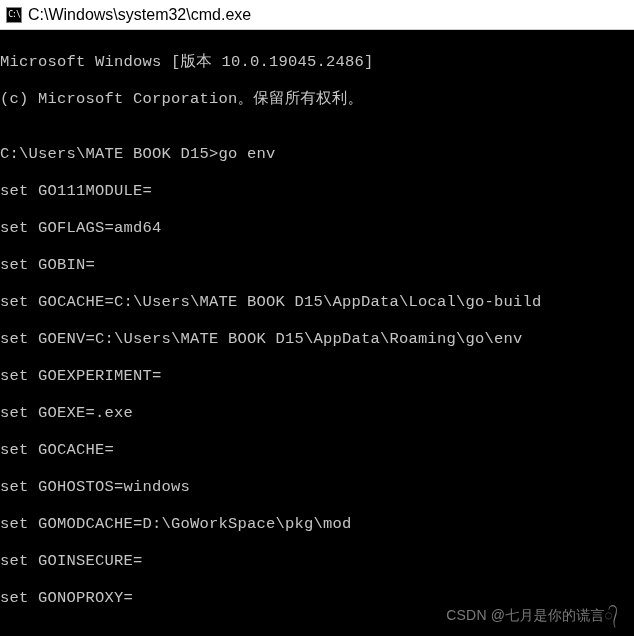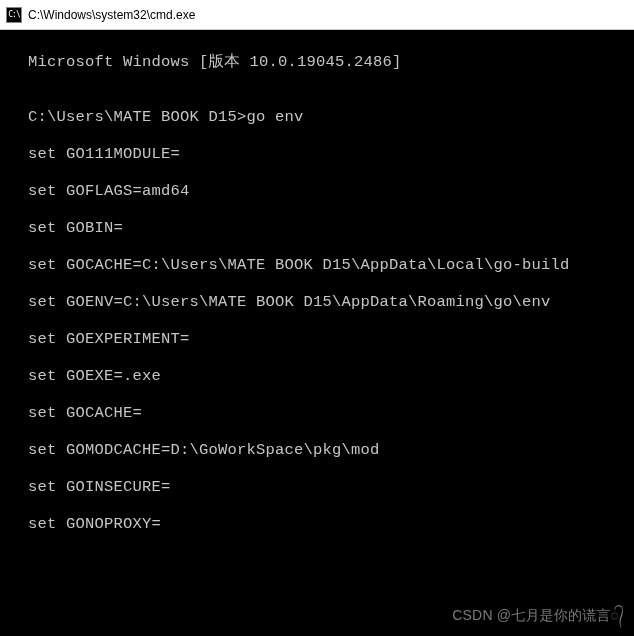--- a/index.html
+++ b/index.html
@@ -33,69 +33,70 @@
       display: flex;
       align-items: center;
       justify-content: center;
       font-size: 8px;
       color: #fff;
       font-family: monospace;
       letter-spacing: -1px;
     }
     .title-text {
       font-family: "Segoe UI", Arial, sans-serif;
-      font-size: 12px;
+      font-size: 16px;
       color: #000;
     }
     .terminal {
       width: 100%;
       height: calc(100% - 30px);
       background: #000;
       color: #c5c5c5;
       font-size: 15.5px;
       line-height: 18.5px;
       padding: 4px 0 0 0;
       white-space: pre;
       letter-spacing: 0.2px;
       position: relative;
     }
     .line {
       white-space: pre;
-      padding-left: 28px;
     }
     .watermark {
       position: absolute;
-      right: 10px;
+      right: 16px;
       bottom: 12px;
       color: rgba(200, 200, 200, 0.6);
       font-family: "Microsoft YaHei", Arial, sans-serif;
       font-size: 14px;
       pointer-events: none;
     }
   </style>
 </head>
 <body>
 
 <div class="titlebar">
   <div class="app-icon">C:\</div>
   <div class="title-text">C:\Windows\system32\cmd.exe</div>
 </div>
 
 <div class="terminal">
 <div class="line">Microsoft Windows [版本 10.0.19045.2486]</div>
+<div class="line">(c) Microsoft Corporation。保留所有权利。</div>
 <div class="line"></div>
 <div class="line">C:\Users\MATE BOOK D15&gt;go env</div>
 <div class="line">set GO111MODULE=</div>
 <div class="line">set GOFLAGS=amd64</div>
 <div class="line">set GOBIN=</div>
 <div class="line">set GOCACHE=C:\Users\MATE BOOK D15\AppData\Local\go-build</div>
 <div class="line">set GOENV=C:\Users\MATE BOOK D15\AppData\Roaming\go\env</div>
 <div class="line">set GOEXPERIMENT=</div>
 <div class="line">set GOEXE=.exe</div>
 <div class="line">set GOCACHE=</div>
+<div class="line">set GOHOSTOS=windows</div>
 <div class="line">set GOMODCACHE=D:\GoWorkSpace\pkg\mod</div>
 <div class="line">set GOINSECURE=</div>
 <div class="line">set GONOPROXY=</div>
 
 
 
 
 
 
 

